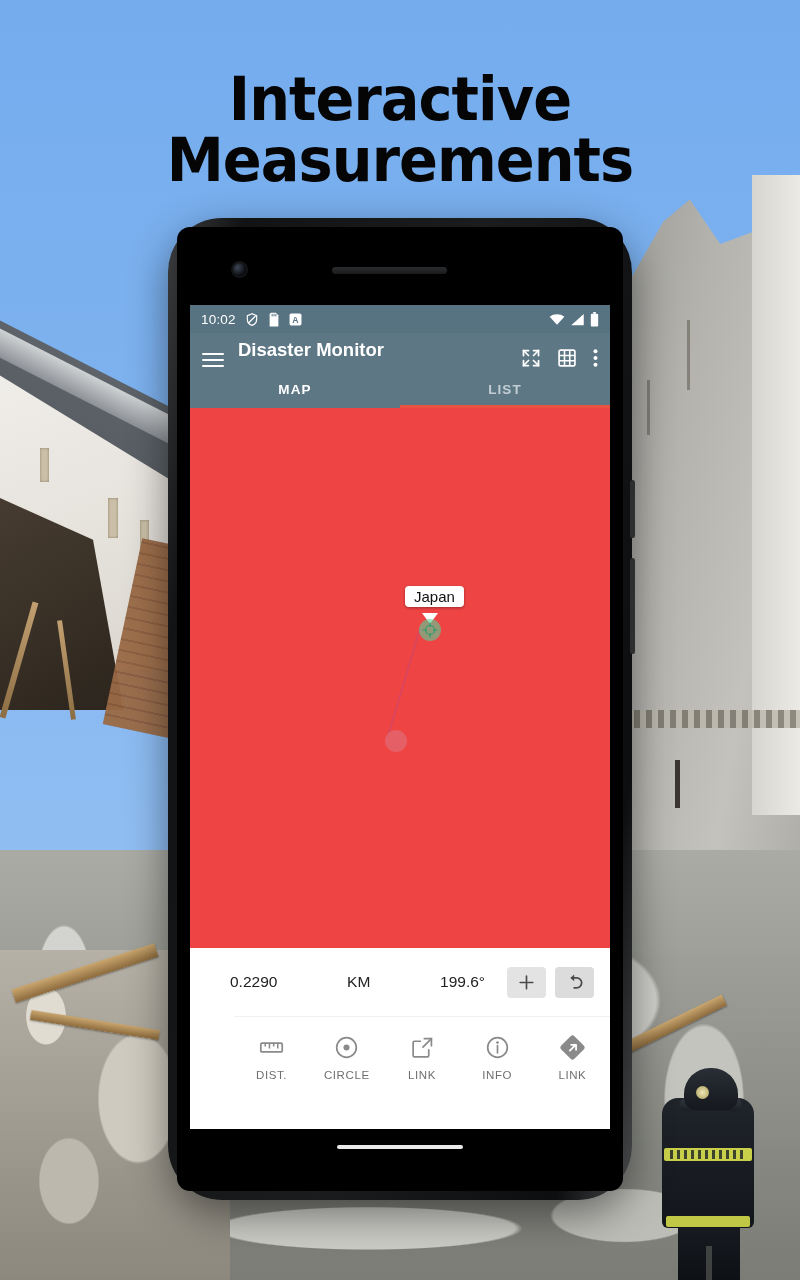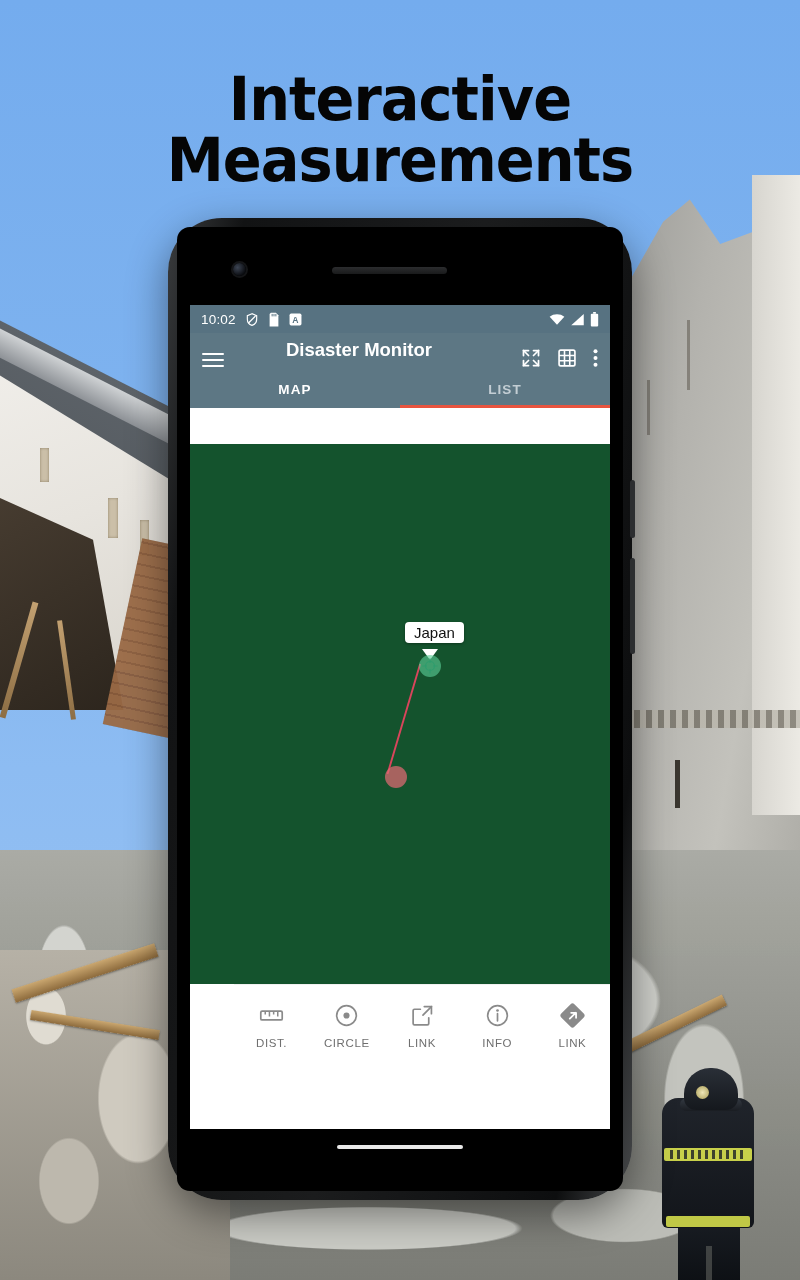--- a/index.html
+++ b/index.html
@@ -115,21 +115,21 @@
   .statusbar{height:28px;background:#577281;display:flex;align-items:center;
     padding:0 11px;color:#fff;font-size:13px;}
   .sb-left{display:flex;align-items:center;gap:9px;}
   .sb-right{margin-left:auto;display:flex;align-items:center;gap:5px;}
   .sb-time{font-size:13.5px;letter-spacing:.2px;}
 
   
   .appbar{background:#5d7784;padding:6px 12px 0 12px;display:flex;align-items:flex-start;}
   .hamburger{width:22px;margin-top:10px;margin-right:14px;cursor:pointer;}
   .hamburger span{display:block;height:2px;background:#fff;margin:4px 0;border-radius:1px;}
-  .titlewrap{flex:1;min-width:0;margin-left:48px;}
+  .titlewrap{flex:1;min-width:0;}
   .apptitle{color:#fff;font-size:18.5px;font-weight:bold;line-height:1.18;white-space:nowrap;}
   .appsub{color:#cbd6dc;font-size:13.5px;line-height:1.3;white-space:nowrap;overflow:hidden;}
   .appicons{display:flex;align-items:center;gap:16px;margin-top:9px;}
   .ic{width:20px;height:20px;display:block;}
 
   
   .tabs{background:#5d7784;display:flex;height:37px;position:relative;}
   .tab{flex:1;display:flex;align-items:center;justify-content:center;
     font-size:13.5px;letter-spacing:1.1px;font-weight:bold;cursor:pointer;}
   .tab.inactive{color:#c3ced4;}
@@ -278,39 +278,61 @@
           </svg>
         </div>
       </div>
 
       <div class="tabs">
         <div class="tab active">MAP</div>
         <div class="tab inactive">LIST</div>
         <div class="tab-ind" id="tab-ind" style="background: rgb(232, 84, 63);"></div>
       </div>
 
-      <div class="map" style="background: #14532d; margin-top: 36px;">
+      <div class="map" style="background: #ef4444;">
         <svg style="position:absolute;inset:0;width:100%;height:100%" viewBox="0 0 438 540" preserveAspectRatio="none">
           <line x1="240" y1="220" x2="206" y2="330" stroke="#d9455c" stroke-width="2"></line>
         </svg>
 
         <div class="callout" style="left:215px;top:178px;">Japan</div>
         <div class="callout-tip" style="left:232px;top:205px;"></div>
 
         <div class="marker-green" style="left:229px;top:211px;"></div>
         <svg style="position:absolute;left:231px;top:213px;width:18px;height:18px" viewBox="0 0 24 24">
           <circle cx="12" cy="12" r="6" fill="none" stroke="#2f9d6e" stroke-width="1.6"></circle>
           <g stroke="#2f9d6e" stroke-width="1.6">
               <path d="M12 2v6M12 16v6M2 12h6M16 12h6"></path>
             </g>
         </svg>
 
         <div class="marker-red" style="left:195px;top:322px;"></div>
       </div>
 
+      <div class="measure">
+        <div style="width:28px"></div>
+        <div class="m-val">0.2290</div>
+        <div class="m-sp"></div>
+        <div class="m-val">KM</div>
+        <div class="m-sp"></div>
+        <div class="m-val">199.6°</div>
+        <div style="width:22px"></div>
+        <div class="m-btn" style="background:#e3e3e3;">
+          <svg style="width:19px;height:19px" viewBox="0 0 24 24">
+            <path d="M12 4v16M4 12h16" stroke="#4a4a4a" stroke-width="2.1" stroke-linecap="round"></path>
+          </svg>
+        </div>
+        <div style="width:9px"></div>
+        <div class="m-btn" style="background:#dcdcdc;">
+          <svg style="width:20px;height:20px" viewBox="0 0 24 24">
+            <path d="M8 7H14a6 6 0 0 1 0 12h-3" fill="none" stroke="#4a4a4a" stroke-width="2.1" stroke-linecap="round"></path>
+            <path d="M11 3 6.5 7.2 11 11z" fill="#4a4a4a"></path>
+          </svg>
+        </div>
+        <div style="width:4px"></div>
+      </div>
 
       <div class="bottomnav">
         <div class="nav-item">
           <svg style="width:25px;height:25px" viewBox="0 0 28 28">
             <rect x="2" y="9" width="24" height="10" rx="1.5" fill="none" stroke="#8a8a8a" stroke-width="1.9"></rect>
             <g stroke="#8a8a8a" stroke-width="1.7">
                 <path d="M7 9v4M11.7 9v6M16.4 9v4M21 9v6"></path>
               </g>
           </svg>
           <div class="nav-label">DIST.</div>

